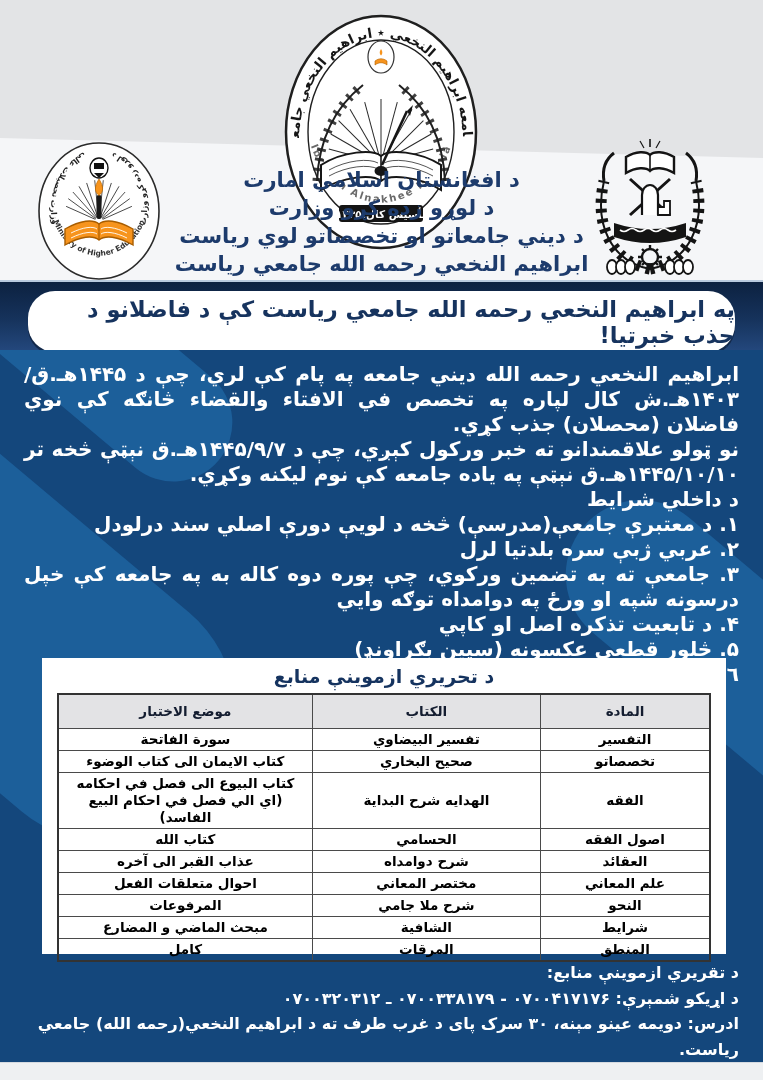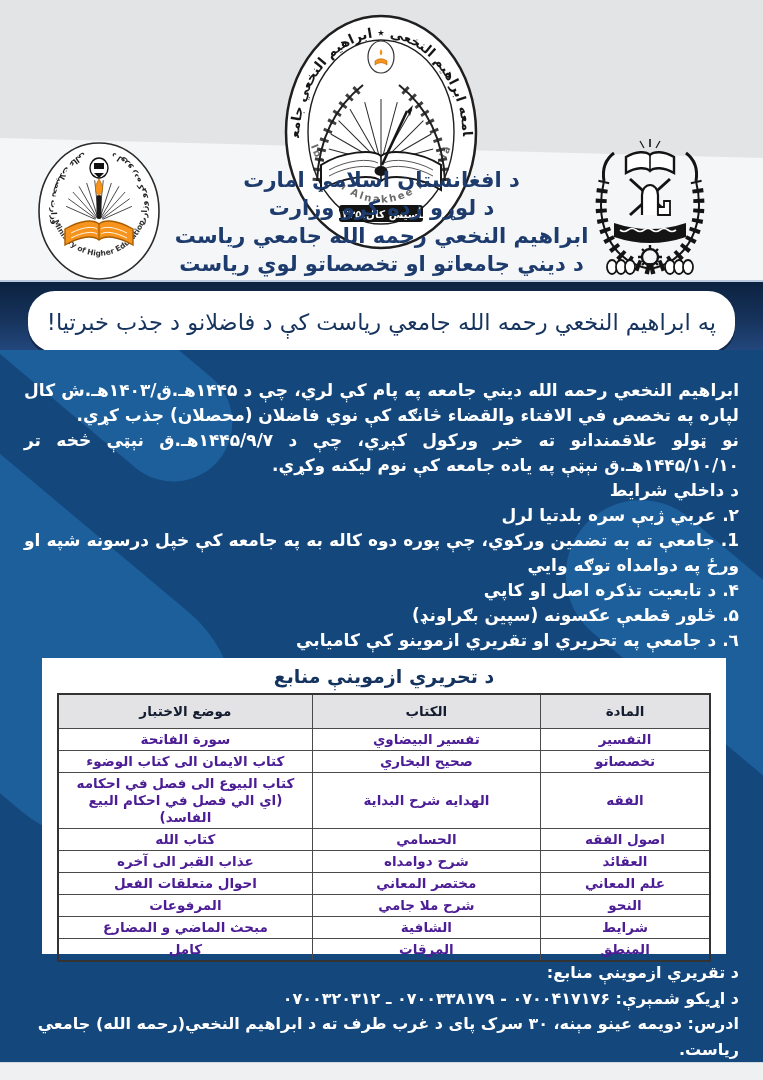--- a/index.html
+++ b/index.html
@@ -20,40 +20,40 @@
   .moh    { position:absolute; top:141px; left:36px; }
   .emirate{ position:absolute; top:137px; left:584px; }
   .hairline { position:absolute; top:280px; left:0; width:763px; height:2px; background:#b9cade; }
   
   .banner { position:absolute; top:282px; left:0; width:763px; height:68px;
     background:linear-gradient(180deg,#0c2140 0%,#16335c 55%,#23477c 100%); }
   .pill { position:absolute; top:9px; left:28px; right:28px; height:61px;
     background:#ffffff; border-radius:27px;
     box-shadow:0 3px 0 rgba(5,18,38,.55);
     display:flex; align-items:center; justify-content:center;
-    color:#16335e; font-weight:normal; font-size:22.5px; }
+    color:#16335e; font-weight:bold; font-size:22.5px; }
   
   .body-section { position:absolute; top:350px; left:0; width:763px; height:712px;
     background:#14477c; overflow:hidden; }
   .swoosh { position:absolute; background:#1c5f9a; }
   .sw1 { top:-90px;  left:-170px; width:440px; height:118px; border-radius:60px; transform:rotate(40deg); }
   .sw2 { top:110px;  left:-360px; width:640px; height:260px; border-radius:130px; transform:rotate(40deg); }
   .sw3 { top:240px;  right:-200px; width:430px; height:150px; border-radius:75px; transform:rotate(40deg); }
-  .announce { position:relative; z-index:2; padding:28px 24px 0 24px;
-    color:#ffffff; font-weight:bold; font-size:17px; line-height:25px;
+  .announce { position:relative; z-index:2; padding:12px 24px 0 24px;
+    color:#ffffff; font-weight:bold; font-size:20px; line-height:25px;
     text-align:justify; }
   .announce p { margin:0; }
   
   .card { position:absolute; z-index:3; top:308px; left:42px; width:684px; height:296px;
     background:#ffffff; padding-top:7px; }
   .card-title { text-align:center; color:#15335f; font-weight:bold; font-size:19px; margin-bottom:6px; }
   table.sources { border-collapse:collapse; width:654px; margin:0 auto; direction:rtl;
     border:2px solid #333; }
   .sources th, .sources td { border:1.3px solid #4a4a4a; text-align:center;
-    font-weight:bold; color:#4c1d95; font-size:13.5px; line-height:17px; padding:2px 6px; }
+    font-weight:bold; color:#000000; font-size:13.5px; line-height:17px; padding:2px 6px; }
   .sources th { background:#e3e3e5; color:#141d30; height:34px; }
   .sources td { height:22px; }
   .col-subject { width:26%; } .col-book { width:35%; } .col-topic { width:39%; }
   
   .footer { position:absolute; z-index:2; top:610px; right:0; width:763px;
     padding:0 24px; color:#ffffff; font-weight:bold; font-size:16px;
     line-height:25.5px; text-align:right; }
   .bottom-strip { position:absolute; top:1062px; left:0; width:763px; height:18px;
     background:#eef0f2; border-top:1px solid #d5dae0; }
   
@@ -210,41 +210,42 @@
           <ellipse cx="46" cy="130" rx="5" ry="7"></ellipse>
         <ellipse cx="86" cy="130" rx="5" ry="7"></ellipse>
           <ellipse cx="95" cy="130" rx="5" ry="7"></ellipse>
           <ellipse cx="104" cy="130" rx="5" ry="7"></ellipse>
       </g>
     </svg>
 
     <div class="gov-lines">
       <div>د افغانستان اسلامي امارت</div>
       <div>د لوړو زده کړو وزارت</div>
+      <div>د دیني جامعاتو او تخصصاتو لوي ریاست</div>
       <div>ابراهیم النخعي رحمه الله جامعي ریاست</div>
-      <div>د دیني جامعاتو او تخصصاتو لوي ریاست</div>
     </div>
     <div class="hairline"></div>
   </div>
 
   <div class="banner">
     <div class="pill">په ابراهیم النخعي رحمه الله جامعي ریاست کې د فاضلانو د جذب خبرتیا!</div>
   </div>
 
   <div class="body-section">
     <div class="swoosh sw1"></div>
     <div class="swoosh sw2"></div>
     <div class="swoosh sw3"></div>
 
     <div class="announce">
       <p>ابراهیم النخعي رحمه الله دیني جامعه په پام کې لري، چې د ۱۴۴۵هـ.ق/۱۴۰۳هـ.ش کال لپاره په تخصص في الافتاء والقضاء څانګه کې نوي فاضلان (محصلان) جذب کړي.</p>
       <p>نو ټولو علاقمندانو ته خبر ورکول کېږي، چې د ۱۴۴۵/۹/۷هـ.ق نېټې څخه تر ۱۴۴۵/۱۰/۱۰هـ.ق نېټې په یاده جامعه کې نوم لیکنه وکړي.</p>
       <p>د داخلي شرایط</p>
+      <p>١. د معتبرې جامعې(مدرسې) څخه د لویې دورې اصلي سند درلودل</p>
       <p>٢. عربي ژبې سره بلدتیا لرل</p>
-      <p>1. جامعې ته به تضمین ورکوي، چې پوره دوه کاله به په جامعه کې خپل درسونه شپه او ورځ په دوامداه توګه وایي</p>
+      <p>٣. جامعې ته به تضمین ورکوي، چې پوره دوه کاله به په جامعه کې خپل درسونه شپه او ورځ په دوامداه توګه وایي</p>
       <p>۴. د تابعیت تذکره اصل او کاپي</p>
       <p>۵. څلور قطعې عکسونه (سپین بګراونډ)</p>
       <p>٦. د جامعې په تحریري او تقریري ازموینو کې کامیابي</p>
     </div>
 
     <div class="card">
       <div class="card-title">د تحریري ازموینې منابع</div>
       <table class="sources">
         <thead>
           <tr>

